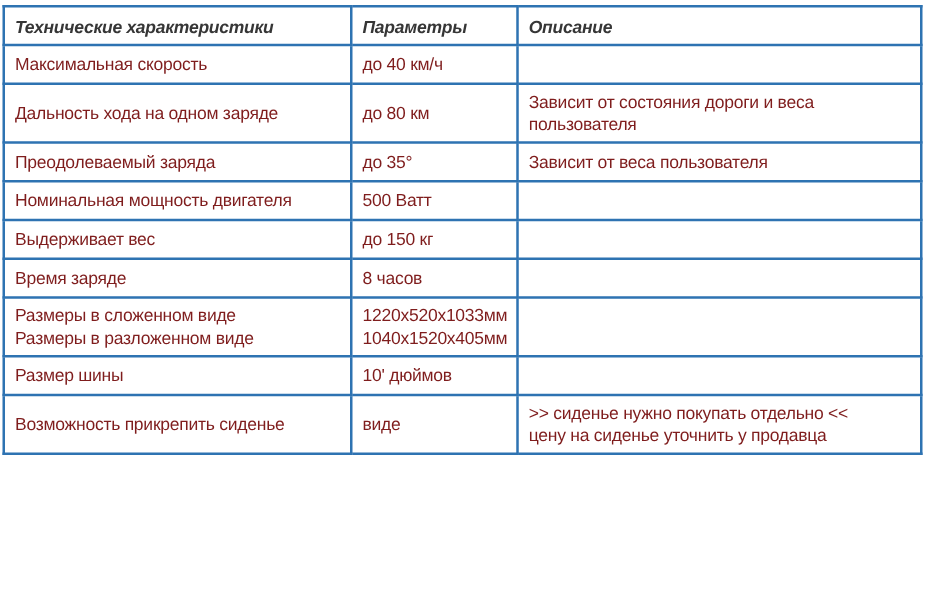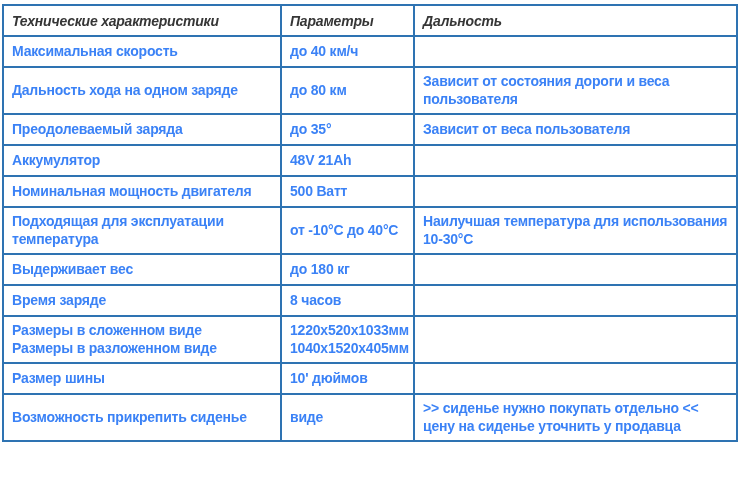--- a/index.html
+++ b/index.html
@@ -32,78 +32,67 @@
     overflow: hidden;
   }
   .spec-table th {
     text-align: left;
     font-weight: bold;
     font-style: italic;
     color: #363636;
     height: 21px;
   }
   .spec-table td {
-    color: #3b82f6;
+    color: #7f1d1d;
     line-height: 1.32;
     white-space: pre-line;
     height: 21px;
-    font-weight: bold;
   }
 </style>
 </head>
 <body>
 
 <div class="table-wrap">
   <table class="spec-table">
     <colgroup>
       <col class="c1">
       <col class="c2">
       <col class="c3">
     </colgroup>
     <thead>
       <tr>
         <th>Технические характеристики</th>
         <th>Параметры</th>
-        <th>Дальность</th>
+        <th>Описание</th>
       </tr>
     </thead>
     <tbody>
         <tr>
           <td>Максимальная скорость</td>
           <td>до 40 км/ч</td>
           <td></td>
         </tr>
         <tr>
           <td>Дальность хода на одном заряде</td>
           <td>до 80 км</td>
           <td>Зависит от состояния дороги и веса пользователя</td>
         </tr>
         <tr>
           <td>Преодолеваемый заряда</td>
           <td>до 35°</td>
           <td>Зависит от веса пользователя</td>
         </tr>
         <tr>
-          <td>Аккумулятор</td>
-          <td>48V 21Ah</td>
-          <td></td>
-        </tr>
-        <tr>
           <td>Номинальная мощность двигателя</td>
           <td>500 Ватт</td>
           <td></td>
         </tr>
         <tr>
-          <td>Подходящая для эксплуатации температура</td>
-          <td>от -10°C до 40°C</td>
-          <td>Наилучшая температура для использования 10-30°C</td>
-        </tr>
-        <tr>
           <td>Выдерживает вес</td>
-          <td>до 180 кг</td>
+          <td>до 150 кг</td>
           <td></td>
         </tr>
         <tr>
           <td>Время заряде</td>
           <td>8 часов</td>
           <td></td>
         </tr>
         <tr>
           <td>Размеры в сложенном виде
 Размеры в разложенном виде</td>

